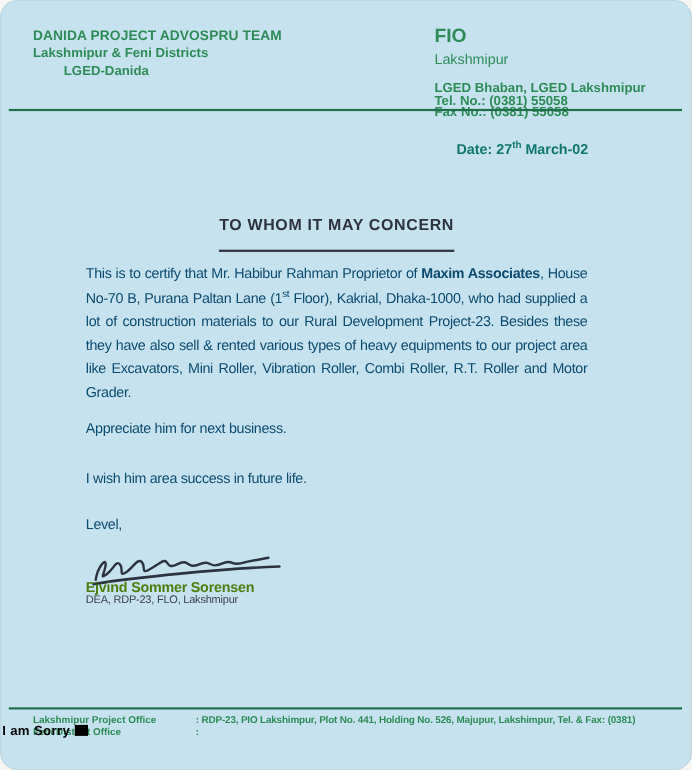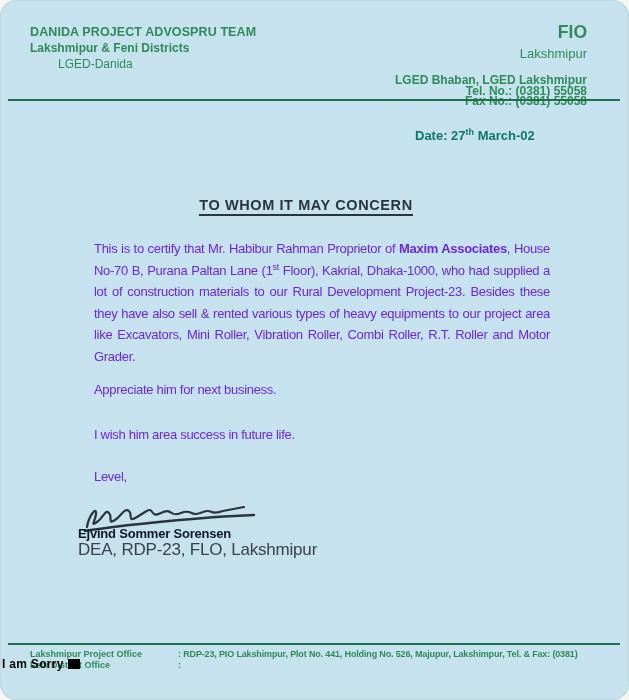--- a/index.html
+++ b/index.html
@@ -16,22 +16,22 @@
     box-shadow: inset 0 0 0 1px rgba(160,180,190,.25);
   }
   
   .hdr-left { position: absolute; left: 30px; top: 22px; color: #2e8b57; }
   .hdr-org-title {
     font-size: 17.5px; font-weight: bold; letter-spacing: .2px;
     color: #2d8a58; white-space: pre;
   }
   .hdr-line2 { font-size: 12.5px; font-weight: bold; margin-top: 3px; letter-spacing: .1px; }
   .hdr-line3 { font-size: 12px; font-weight: bold; margin-top: 2px; }
-  .hdr-line4 { font-size: 12px; font-weight: normal; margin-top: 2px; padding-left: 28px; }
-  .hdr-right { position: absolute; right: 42px; top: 22px; text-align: right; color: #2e8b57; margin-left: 35px; }
+  .hdr-line4 { font-size: 12px; font-weight: bold; margin-top: 2px; padding-left: 28px; }
+  .hdr-right { position: absolute; right: 42px; top: 22px; text-align: left; color: #2e8b57; margin-left: 35px; }
   .hdr-fio { font-size: 17.5px; font-weight: bold; }
   .hdr-fio-sub { font-size: 13px; font-weight: normal; margin-top: 3px; }
   .hdr-addr { margin-top: 14px; font-size: 12px; font-weight: bold; line-height: 10.5px; }
   .rule {
     position: absolute; left: 8px; right: 9px; height: 2px;
     background: #1f6f4a;
   }
   .rule-top { top: 99px; }
   .rule-bottom { top: 643px; }
   
@@ -42,41 +42,41 @@
   sup { font-size: 9px; vertical-align: super; line-height: 0; }
   .subject-wrap {
     position: absolute; left: 78px; width: 456px; top: 196px;
     text-align: center;
   }
   .subject {
     display: inline-block;
     font-size: 14.5px; font-weight: bold; letter-spacing: .6px;
     color: #2c333f;
     border-bottom: 2px solid #2c333f;
-    padding-bottom: 1px;
+    padding-bottom: 14px;
   }
   .body-par {
-    position: absolute; left: 94px; width: 456px;
+    position: absolute; left: 78px; width: 456px;
     font-size: 13px; line-height: 21.6px; letter-spacing: -0.3px;
-    color: #6d28d9; text-align: justify;
+    color: #0c4a6e; text-align: justify;
   }
   .p1 { top: 238px; }
   .p-short { text-align: left; }
   .p2 { top: 379px; }
   .p3 { top: 424px; }
   .p-closing { top: 466px; }
   
   .sig-svg { position: absolute; left: 80px; top: 502px; }
   .sig-name {
     position: absolute; left: 78px; top: 526px;
-    font-size: 13px; font-weight: bold; color: #0f172a; letter-spacing: -0.2px;
+    font-size: 13px; font-weight: bold; color: #4d7c0f; letter-spacing: -0.2px;
   }
   .sig-title {
     position: absolute; left: 78px; top: 540px;
-    font-size: 17px; color: #3a414d; letter-spacing: -0.2px;
+    font-size: 10px; color: #3a414d; letter-spacing: -0.2px;
   }
   
   .footer { position: absolute; left: 30px; right: 6px; top: 649px; color: #2e8b57; }
   .f-row { display: flex; line-height: 11px; }
   .f-label { width: 148px; font-size: 9px; font-weight: bold; flex: none; }
   .f-value { flex: 1; font-size: 9px; font-weight: bold; letter-spacing: -0.15px; white-space: nowrap; }
   
   .overlay-sorry {
     position: absolute; left: 2px; top: 657px;
     font-size: 12px; font-weight: bold; color: #000;

